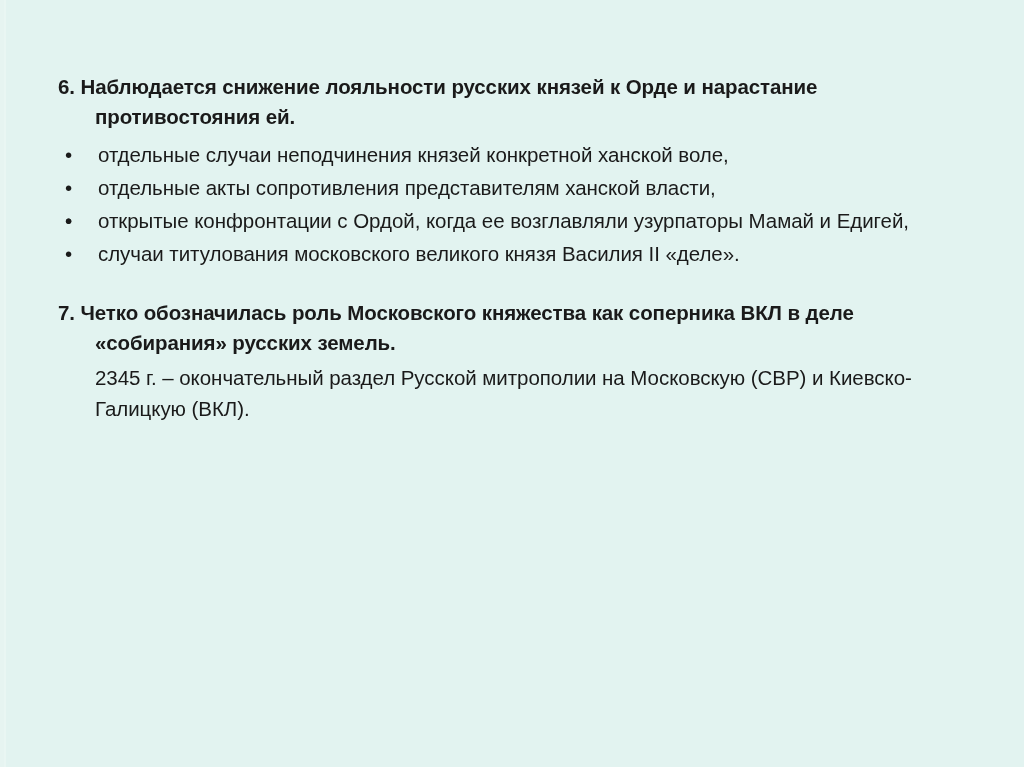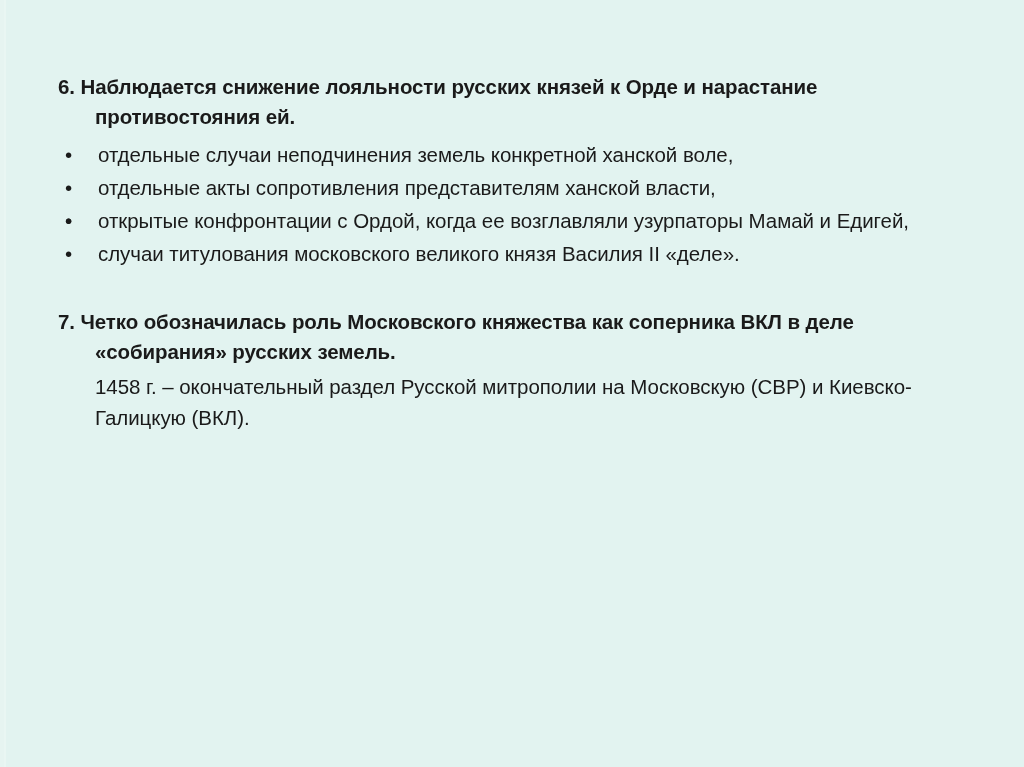--- a/index.html
+++ b/index.html
@@ -56,21 +56,21 @@
   .heading {
     font-size: 20.5px;
     font-weight: bold;
     line-height: 30px;
     letter-spacing: -0.1px;
     padding-left: 37px;
     text-indent: -37px;
     margin: 0;
   }
   .block-7 {
-    margin-top: 38px;
+    margin-top: 29px;
   }
 
   
   .bullets {
     list-style: none;
     margin: 7px 0 0 0;
     padding: 0;
   }
   .bullets li {
     position: relative;
@@ -104,37 +104,37 @@
 <div class="edge-seam"></div>
 
 <div class="slide">
   <div class="slide-body">
 
     <p class="heading">6. Наблюдается снижение лояльности русских князей к Орде и нарастание противостояния ей.</p>
 
     <ul class="bullets">
       <li>
         <span class="marker">•</span>
-        <span>отдельные случаи неподчинения земель конкретной ханской воле,</span>
+        <span>отдельные случаи неподчинения князей конкретной ханской воле,</span>
       </li>
       <li>
         <span class="marker">•</span>
         <span>отдельные акты сопротивления представителям ханской власти,</span>
       </li>
       <li>
         <span class="marker">•</span>
       </li>
       <li>
         <span class="marker">•</span>
         <span>открытые конфронтации с Ордой, когда ее возглавляли узурпаторы Мамай и Едигей,</span>
       </li>
       <li>
         <span class="marker">•</span>
         <span>случаи титулования московского великого князя Василия II «деле».</span>
       </li>
     </ul>
 
     <p class="heading block-7">7. Четко обозначилась роль Московского княжества как соперника ВКЛ в деле «собирания» русских земель.</p>
 
-    <p class="note">1458 г. – окончательный раздел Русской митрополии на Московскую (СВР) и Киевско-Галицкую (ВКЛ).</p>
+    <p class="note">2345 г. – окончательный раздел Русской митрополии на Московскую (СВР) и Киевско-Галицкую (ВКЛ).</p>
 
   </div>
 </div>
 
 </body></html>

